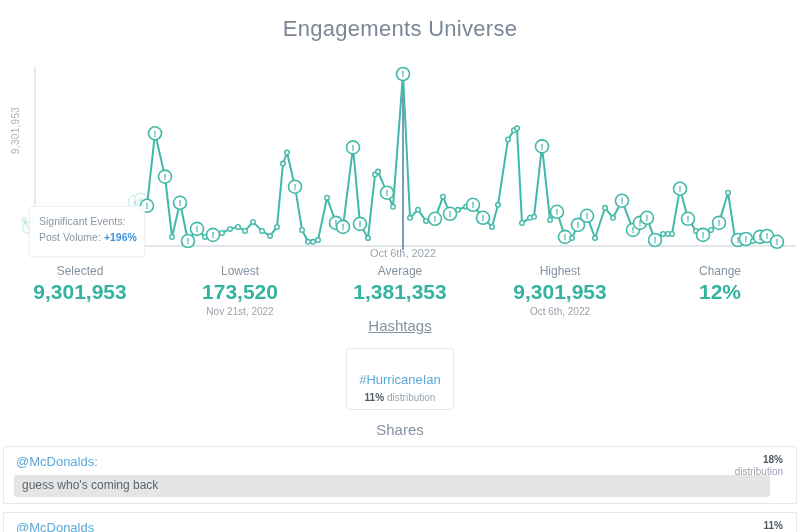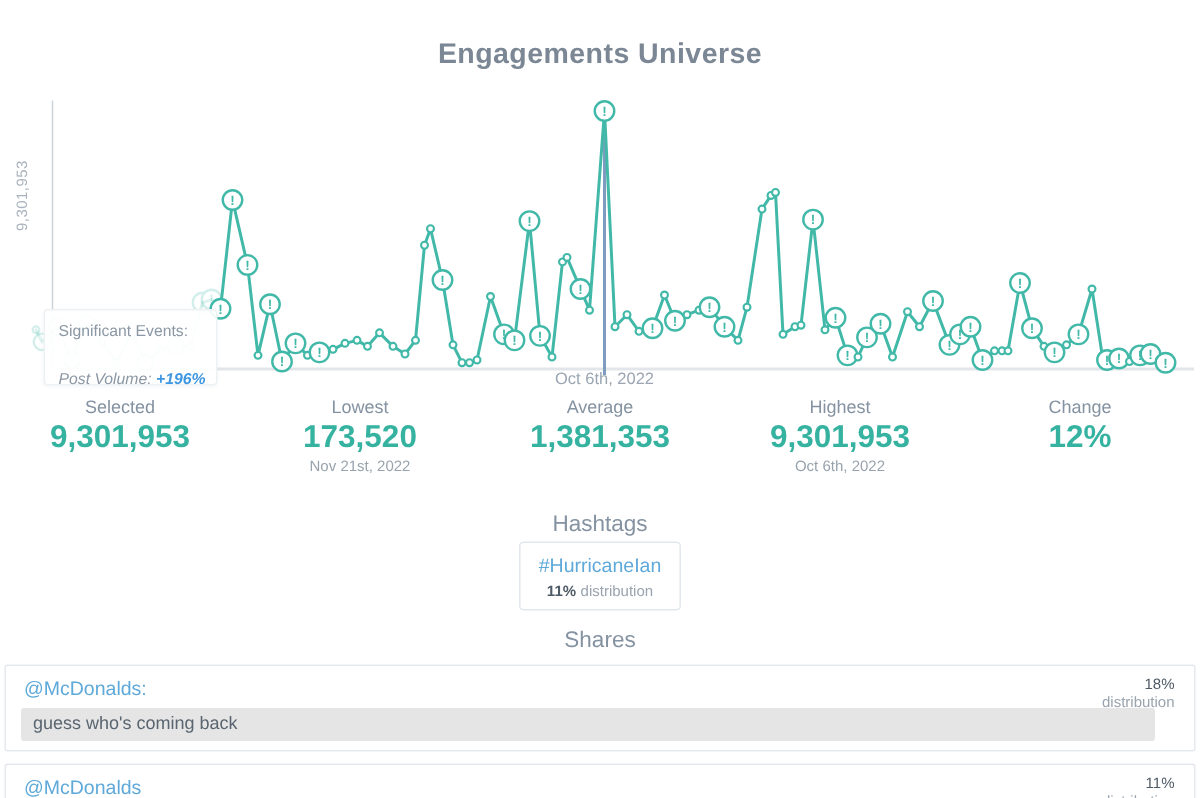--- a/index.html
+++ b/index.html
@@ -2,75 +2,75 @@
 <html><head>
 <meta charset="utf-8">
 <style>
   * { box-sizing: border-box; }
   html,body { margin:0; padding:0; }
   body {
     width:800px; height:532px; background:#ffffff; overflow:hidden;
     font-family:"Liberation Sans", sans-serif; position:relative;
   }
   .page-title {
-    height:34px; padding-top:26px; text-align:center;
-    font-size:19px; color:#7b8795; letter-spacing:.3px;font-weight:bold;
+    height:34px; padding-top:16px; text-align:center;
+    font-size:22px; color:#7b8795; letter-spacing:.3px;
   }
   
   .chart-wrap { position:relative; height:228px; }
   #chart-svg { position:absolute; left:0; top:0; width:800px; height:225px; display:block; }
   #chart-svg text { font-family:"Liberation Sans", sans-serif; }
   .y-axis-label {
     position:absolute; left:10px; top:36px; height:84px;
     writing-mode:vertical-rl; transform:rotate(180deg);
     font-size:10px; color:#a9b3bd; letter-spacing:.3px; z-index:1;
   }
   .tooltip-box {
     position:absolute; left:29px; top:172px; width:116px; height:51px;
     background:rgba(255,255,255,.93); border:1px solid #eef1f4; border-radius:3px;
     box-shadow:0 1px 2px rgba(80,95,110,.06);
     padding:8px 0 0 9px; font-size:10.5px; color:#8b97a4; z-index:2;
   }
-  .tooltip-box .row2 { margin-top:20px;font-style:italic; }
+  .tooltip-box .row2 { margin-top:4px; }
   .tooltip-value { color:#3e97e0; font-weight:bold; margin-left:3px; }
   .x-axis-date {
     position:absolute; left:403px; top:213px; transform:translateX(-50%);
     font-size:11px; color:#9ba6b2; white-space:nowrap; z-index:1;
   }
   
   .stats-row { display:flex; margin-top:2px; text-align:center; }
   .stat { flex:1; }
   .stat-label { font-size:12px; color:#8492a1; }
   .stat-value { font-size:21px; font-weight:bold; color:#36b3a0; margin-top:2px; }
   .stat-sub { font-size:10px; color:#98a3ae; margin-top:2px; min-height:11px; }
   .stat-sub .sub-strong { color:#36b3a0; font-weight:bold; }
   
   .section-header { text-align:center; font-size:15px; color:#8492a1; }
-  .hashtags-header { margin-top:24px; }
+  .hashtags-header { margin-top:0;text-decoration:underline; }
   .hashtag-card {
-    margin:3px auto 0; width:max-content; min-width:84px;
-    border:1px solid #e2e8ee; border-radius:3px; padding:7px 12px 6px;
+    margin:14px auto 0; width:max-content; min-width:84px;
+    border:1px solid #e2e8ee; border-radius:3px; padding:23px 12px 6px;
     text-align:center; cursor:pointer;
   }
   .hashtag-link { color:#5ea9da; font-size:13px; }
   .hashtag-pct { font-size:10px; margin-top:5px; }
   .pct-num { color:#4e5a66; font-weight:bold; }
   .pct-label { color:#9aa4af; margin-left:3px; }
   
   .shares-header { margin-top:11px; }
   .share-card {
     position:relative; margin:8px 3px 0; border:1px solid #e5e9ee; border-radius:2px;
     padding:5px 10px 6px;
   }
   .share-handle { color:#5ea9da; font-size:13px; margin:2px 0 6px 2px; display:inline-block; cursor:pointer; }
   .share-pct {
     position:absolute; top:7px; right:13px; text-align:right;
     font-size:10px; line-height:12px; z-index:2;
   }
-  .share-pct .num { color:#4e5a66; font-weight:normal; }
+  .share-pct .num { color:#4e5a66; font-weight:bold; }
   .share-pct .lbl { color:#9aa4af; }
   .share-msg {
     background:#e5e5e5; border-radius:2px; margin-right:16px;
     padding:3px 8px 4px; font-size:12px; color:#5a6570; line-height:15px;
   }
 </style>
 </head>
 <body>
 
 <div class="page-title">Engagements Universe</div>

